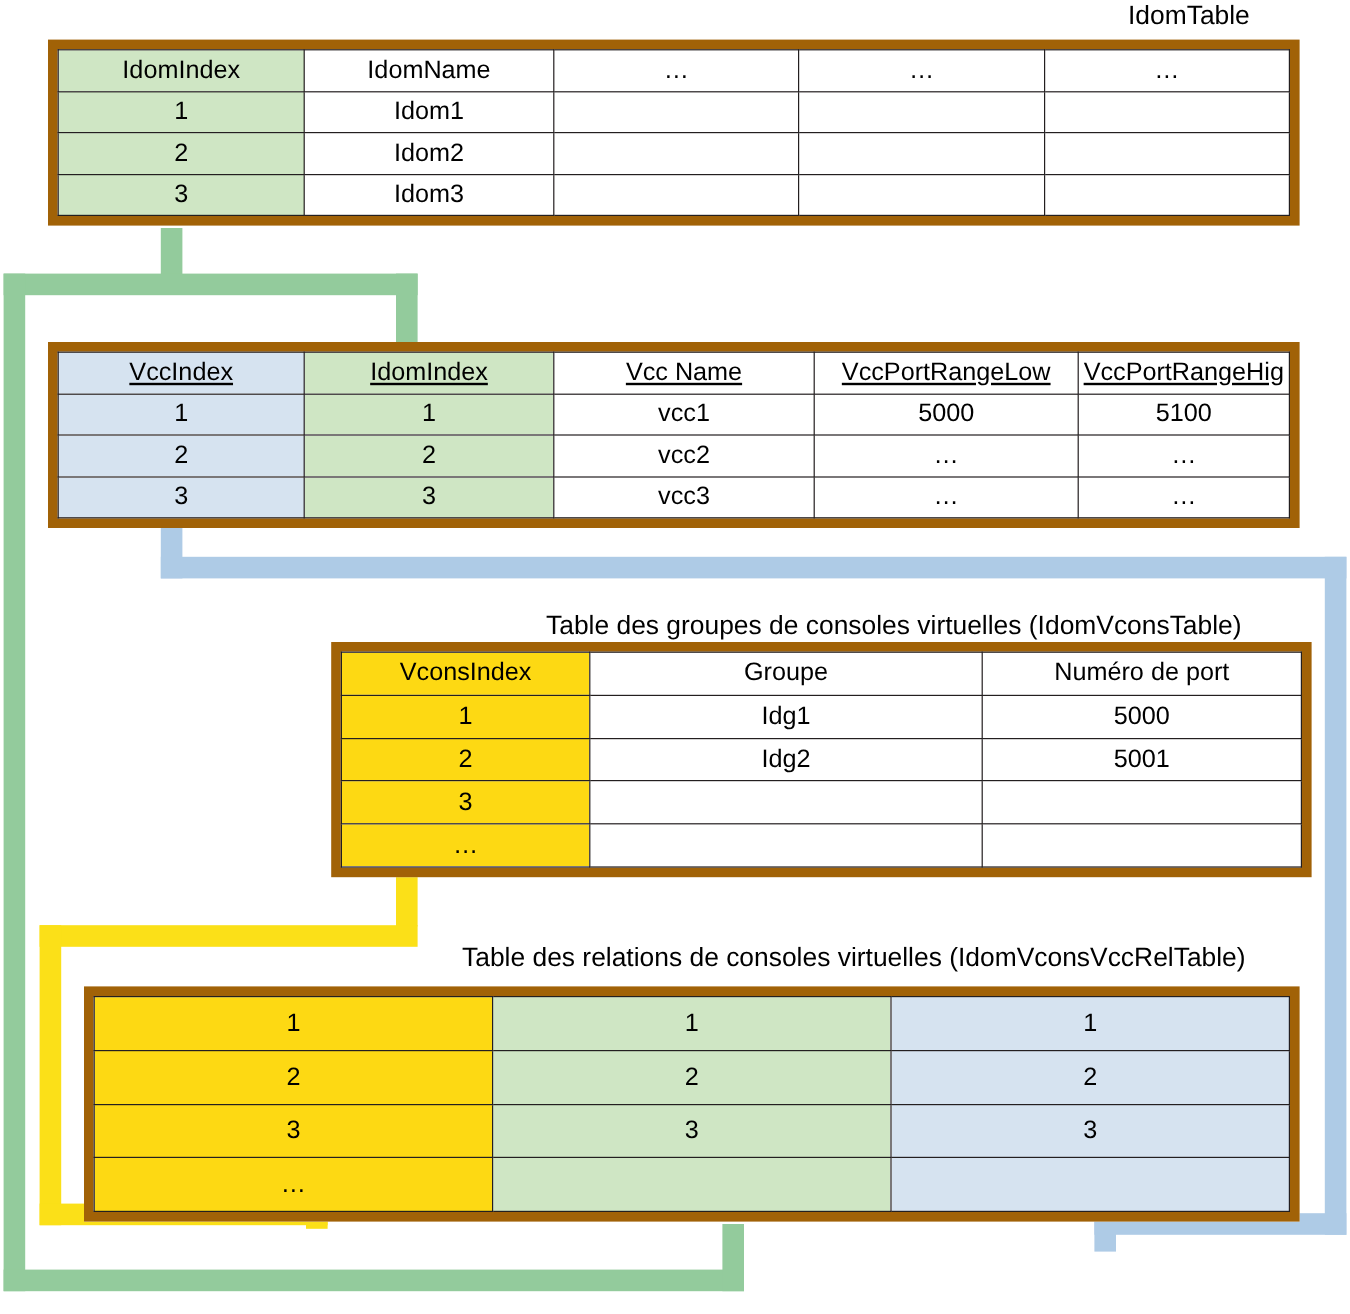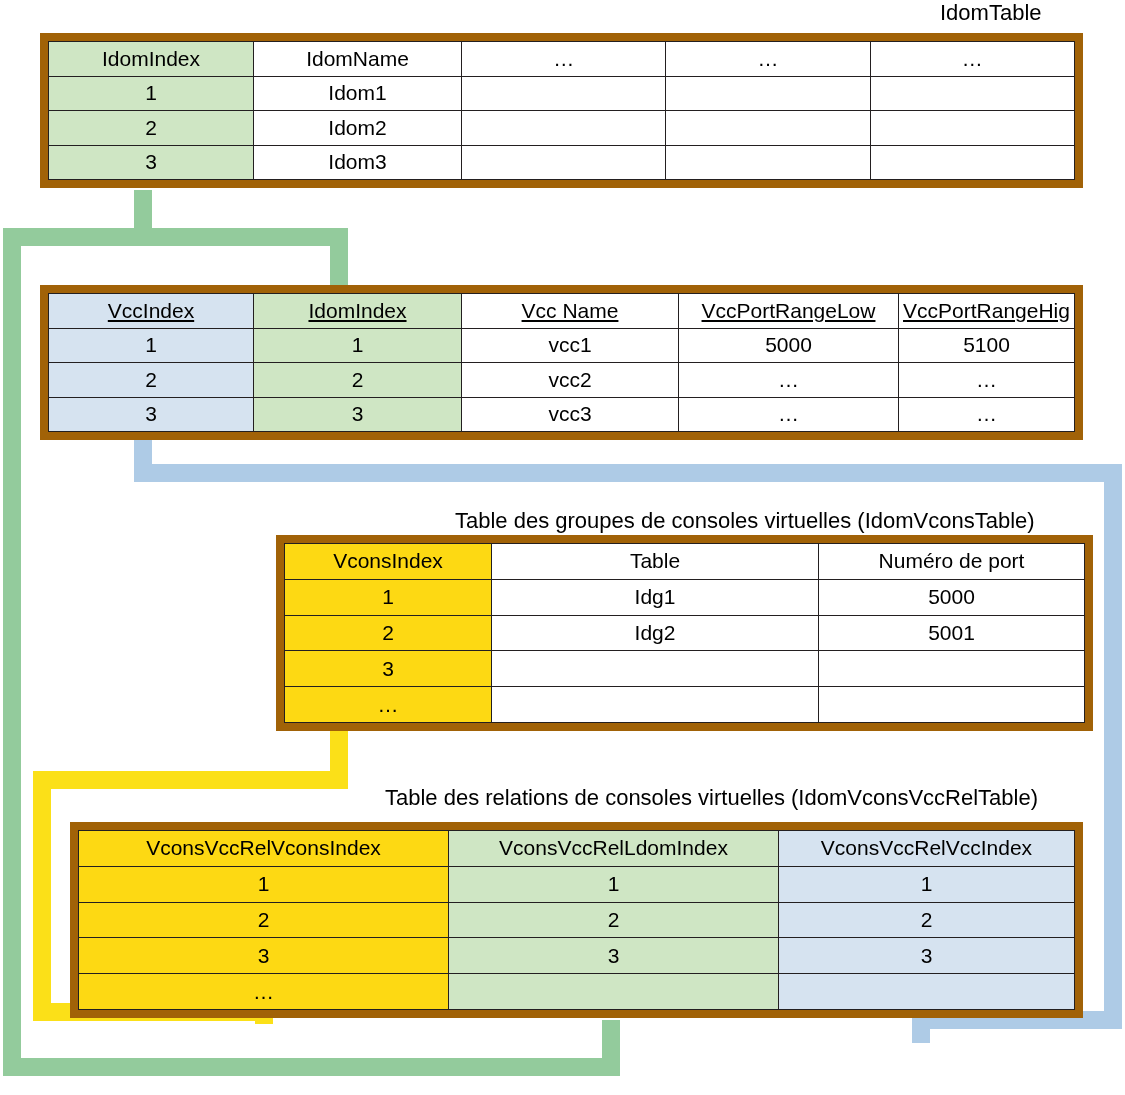--- a/index.html
+++ b/index.html
@@ -139,21 +139,21 @@
       </table>
   </div>
 
   <div class="cap" style="left:455px; top:508px;">Table des groupes de consoles virtuelles (IdomVconsTable)</div>
 
   <div class="tbl" style="left:240px; top:535px; width:817px; height:196px;margin-left:36px;">
     <table>
       <tbody>
           <tr>
         <td class="c-yellow" style="width:202px;">VconsIndex</td>
-        <td class="c-white" style="width:322px;">Table</td>
+        <td class="c-white" style="width:322px;">Groupe</td>
         <td class="c-white">Numéro de port</td>
       </tr>
       <tr>
         <td class="c-yellow">1</td>
         <td class="c-white">Idg1</td>
         <td class="c-white">5000</td>
       </tr>
       <tr>
         <td class="c-yellow">2</td>
         <td class="c-white">Idg2</td>
@@ -171,25 +171,20 @@
       </tr>
     </tbody>
       </table>
   </div>
 
   <div class="cap" style="left:385px; top:785px;">Table des relations de consoles virtuelles (IdomVconsVccRelTable)</div>
 
   <div class="tbl" style="left:70px; top:822px; width:1013px; height:196px;">
     <table>
       <tbody>
-          <tr>
-        <td class="c-yellow smaller" style="width:365px;">VconsVccRelVconsIndex</td>
-        <td class="c-green  smaller" style="width:325px;">VconsVccRelLdomIndex</td>
-        <td class="c-blue   smaller">VconsVccRelVccIndex</td>
-      </tr>
       <tr>
         <td class="c-yellow">1</td>
         <td class="c-green">1</td>
         <td class="c-blue">1</td>
       </tr>
       <tr>
         <td class="c-yellow">2</td>
         <td class="c-green">2</td>
         <td class="c-blue">2</td>
       </tr>

